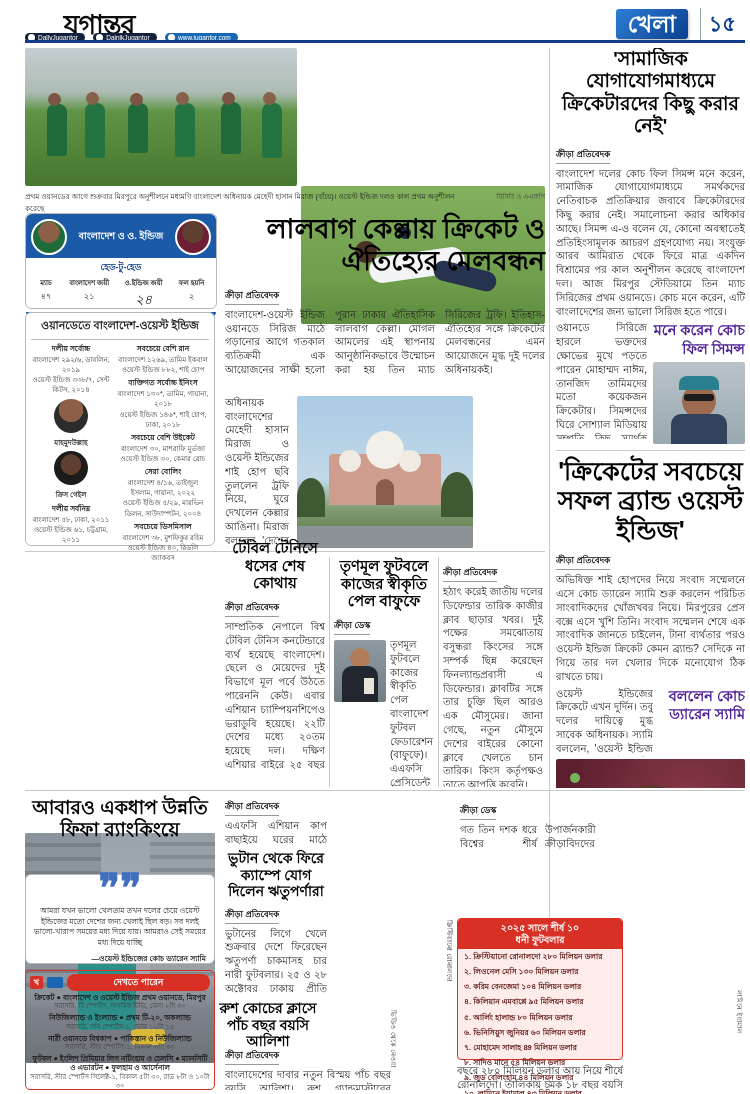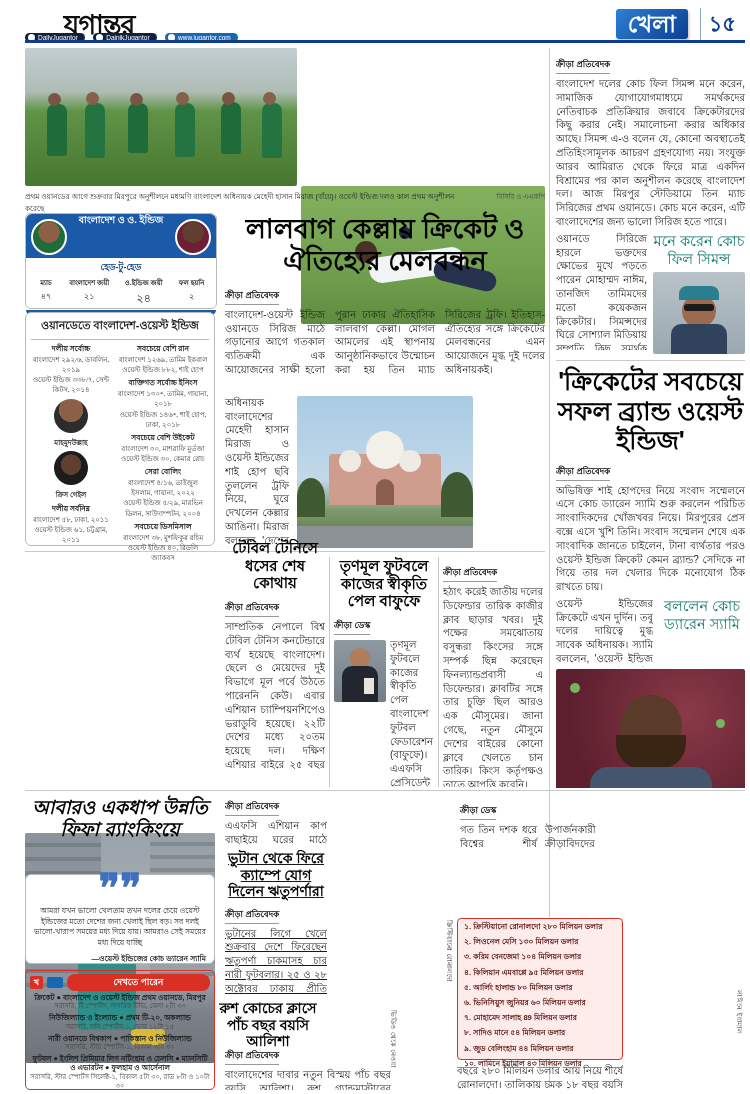--- a/index.html
+++ b/index.html
@@ -25,21 +25,21 @@
   
   .gbox{border:1px solid #b9b9b9;border-radius:6px;background:#fff;}
   .h2h-head{background:#1a5aa6;color:#fff;border-radius:6px 6px 0 0;}
   .statlab{font-size:7.5px;font-weight:bold;text-align:center;}
   .statval{font-size:7px;text-align:center;color:#333;line-height:1.45;}
   .redbox{border:1px solid #d93025;border-radius:4px;background:#fdecea;}
   .redbox .rt-head{background:#d93025;color:#fff;font-weight:bold;font-size:9.5px;text-align:center;padding:3px 2px;border-radius:3px 3px 0 0;line-height:1.25;}
   .rt-row{font-size:7.6px;color:#5a1210;padding:1.1px 6px;font-weight:bold;}
   .tvrow-t{font-size:7.3px;font-weight:bold;text-align:center;line-height:1.3;}
   .tvrow-d{font-size:6.8px;text-align:center;color:#444;line-height:1.3;margin-bottom:2px;}
-  .inset-h{font-weight:400;font-size:14.5px;text-align:center;line-height:1.25;color:#0f766e;}
+  .inset-h{font-weight:700;font-size:14.5px;text-align:right;line-height:1.25;color:#4c1d95;}
   
   .ph{position:relative;overflow:hidden;border-radius:2px;background:#ccc;}
   .circle{border-radius:50%;position:absolute;}
   .quotemark{font-size:40px;color:#3f6fbe;line-height:.6;font-family:"Liberation Serif",serif;font-weight:bold;}
 </style>
 </head>
 <body>
 
 <div id="page">
 
@@ -89,43 +89,43 @@
     <div class="abs" style="left:54%;top:58%;width:64px;height:20px;background:#27324e;border-radius:10px;transform:rotate(14deg);"></div>
     <div class="abs circle" style="left:22%;top:40%;width:22px;height:22px;background:#4a3326;"></div>
     <div class="abs circle" style="left:40%;top:30%;width:12px;height:12px;background:#1c2740;"></div>
   </div>
 
   <div class="abs" style="left:25px;top:191px;width:450px;font-size:7.3px;color:#222;">প্রথম ওয়ানডের আগে শুক্রবার মিরপুরে অনুশীলনে মধ্যমণি বাংলাদেশ অধিনায়ক মেহেদী হাসান মিরাজ (বাঁয়ে)। ওয়েস্ট ইন্ডিজ দলও কাল প্রথম অনুশীলন করেছে</div>
   <div class="abs" style="left:478px;top:191px;width:67px;font-size:6.8px;color:#444;text-align:right;">বিসিবি ও এএফপি</div>
 
   <div class="abs gbox" style="left:25px;top:213px;width:190px;height:94px;">
     <div class="h2h-head" style="position:relative;height:44px;">
-      <div style="text-align:center;font-size:9.5px;font-weight:bold;padding-top:0;line-height:1.35;">বাংলাদেশ ও ও. ইন্ডিজ</div>
+      <div style="text-align:center;font-size:9.5px;font-weight:bold;padding-top:16px;line-height:1.35;">বাংলাদেশ ও ও. ইন্ডিজ</div>
       <div class="circle" style="left:5px;top:5px;width:32px;height:32px;background:radial-gradient(circle at 50% 35%,#8d5f46 0 40%,#1f6b3a 41%);border:2px solid #fff;"></div>
       <div class="circle" style="right:5px;top:5px;width:32px;height:32px;background:radial-gradient(circle at 50% 35%,#5f4030 0 40%,#6e1f35 41%);border:2px solid #fff;"></div>
     </div>
     <div style="text-align:center;font-size:9px;font-weight:bold;color:#16418c;padding:2px 0;">হেড-টু-হেড</div>
     <div style="display:flex;text-align:center;padding:0 4px;">
       <div style="flex:.7;font-size:6.8px;font-weight:bold;">ম্যাচ</div>
       <div style="flex:1.2;font-size:6.8px;font-weight:bold;">বাংলাদেশ জয়ী</div>
       <div style="flex:1.2;font-size:6.8px;font-weight:bold;">ও.ইন্ডিজ জয়ী</div>
       <div style="flex:.9;font-size:6.8px;font-weight:bold;">ফল হয়নি</div>
     </div>
     <div style="display:flex;text-align:center;padding:1px 4px;">
       <div style="flex:.7;font-size:8px;">৪৭</div>
       <div style="flex:1.2;font-size:8px;">২১</div>
-      <div style="flex:1.2;font-size:11px;">২৪</div>
+      <div style="flex:1.2;font-size:13px;font-style:italic;">২৪</div>
       <div style="flex:.9;font-size:8px;">২</div>
     </div>
     <div style="height:5px;background:#1a5aa6;border-radius:0 0 5px 5px;"></div>
   </div>
 
   <div class="abs gbox" style="left:25px;top:312px;width:190px;height:234px;padding:4px 5px;box-sizing:border-box;">
     <div style="font-size:11px;font-weight:800;text-align:center;border-bottom:1px solid #bbb;padding-bottom:3px;margin-bottom:3px;">ওয়ানডেতে বাংলাদেশ-ওয়েস্ট ইন্ডিজ</div>
-    <div style="display:flex;gap:6px;font-family:Liberation Serif, serif;">
+    <div style="display:flex;gap:6px;">
       <div style="flex:1;">
         <div class="statlab">দলীয় সর্বোচ্চ</div>
         <div class="statval">বাংলাদেশ ২৯২/৬, ডাবলিন, ২০১৯</div>
         <div class="statval">ওয়েস্ট ইন্ডিজ ৩৩৮/৭, সেন্ট কিটস, ২০১৪</div>
         <div style="text-align:center;margin:3px 0 1px;"><span class="circle" style="position:relative;display:inline-block;width:34px;height:34px;background:radial-gradient(circle at 50% 32%,#8d5f46 0 42%,#2c2c2c 43%);"></span></div>
         <div class="statval" style="font-weight:bold;">মাহমুদউল্লাহ</div>
         <div style="text-align:center;margin:3px 0 1px;"><span class="circle" style="position:relative;display:inline-block;width:34px;height:34px;background:radial-gradient(circle at 50% 40%,#5f4030 0 38%,#1c1c1c 39%);"></span></div>
         <div class="statval" style="font-weight:bold;">ক্রিস গেইল</div>
         <div class="statlab" style="margin-top:3px;">দলীয় সর্বনিম্ন</div>
         <div class="statval">বাংলাদেশ ৫৮, ঢাকা, ২০১১</div>
@@ -145,40 +145,41 @@
         <div class="statval">বাংলাদেশ ৪/১৬, তাইজুল ইসলাম, গায়ানা, ২০২২</div>
         <div class="statval">ওয়েস্ট ইন্ডিজ ৫/২৯, মারভিন ডিলন, সাউদাম্পটন, ২০০৪</div>
         <div class="statlab" style="margin-top:2px;">সবচেয়ে ডিসমিসাল</div>
         <div class="statval">বাংলাদেশ ৩৮, মুশফিকুর রহিম</div>
         <div class="statval">ওয়েস্ট ইন্ডিজ ৪০, রিডলি জ্যাকবস</div>
       </div>
     </div>
   </div>
 
   <div class="abs" style="left:225px;top:214px;width:320px;height:332px;">
-    <div class="art-h" style="font-size:27px;">লালবাগ কেল্লায় ক্রিকেট ও ঐতিহ্যের মেলবন্ধন</div>
+    <div class="art-h" style="font-size:27px;text-align:right;">লালবাগ কেল্লায় ক্রিকেট ও ঐতিহ্যের মেলবন্ধন</div>
     <div style="margin-top:6px;"><span class="byline">ক্রীড়া প্রতিবেদক</span></div>
     <div class="body-txt" style="height:84px;column-count:3;column-gap:10px;">বাংলাদেশ-ওয়েস্ট ইন্ডিজ ওয়ানডে সিরিজ মাঠে গড়ানোর আগে গতকাল ব্যতিক্রমী এক আয়োজনের সাক্ষী হলো পুরান ঢাকার ঐতিহাসিক লালবাগ কেল্লা। মোগল আমলের এই স্থাপনায় আনুষ্ঠানিকভাবে উন্মোচন করা হয় তিন ম্যাচ সিরিজের ট্রফি। ইতিহাস-ঐতিহ্যের সঙ্গে ক্রিকেটের মেলবন্ধনের এমন আয়োজনে মুগ্ধ দুই দলের অধিনায়কই।</div>
     <div style="display:flex;gap:8px;margin-top:4px;">
       <div class="body-txt" style="width:64px;height:152px;">অধিনায়ক বাংলাদেশের মেহেদী হাসান মিরাজ ও ওয়েস্ট ইন্ডিজের শাই হোপ ছবি তুললেন ট্রফি নিয়ে, ঘুরে দেখলেন কেল্লার আঙিনা। মিরাজ বললেন, 'দেশের ঐতিহ্যের অংশ হয়ে এমন আয়োজনে থাকতে পেরে ভালো লাগছে।'</div>
       <div class="ph" style="width:176px;height:152px;background:linear-gradient(#a9cbe4 0%,#c2d8e8 55%,#7f9a6e 75%,#55703f 100%);">
         <div class="abs" style="left:18%;bottom:28%;width:64%;height:34%;background:#cf9d8e;border-radius:4px 4px 0 0;"></div>
         <div class="abs circle" style="left:39%;bottom:52%;width:38px;height:38px;background:#f3f0ea;"></div>
         <div class="abs circle" style="left:24%;bottom:50%;width:22px;height:22px;background:#efeae2;"></div>
         <div class="abs circle" style="left:58%;bottom:50%;width:22px;height:22px;background:#efeae2;"></div>
         <div class="abs" style="left:45%;bottom:28%;width:18px;height:26px;background:#8a5d4e;border-radius:9px 9px 0 0;"></div>
         <div class="abs" style="left:0;bottom:20%;width:16%;height:26%;background:#3f5a32;border-radius:50% 50% 0 0;"></div>
         <div class="abs" style="right:0;bottom:20%;width:18%;height:30%;background:#3f5a32;border-radius:50% 50% 0 0;"></div>
         <div class="abs" style="left:0;bottom:0;width:100%;height:14%;background:#8d9297;"></div>
       </div>
     </div>
   </div>
 
   <div class="vline" style="left:549px;top:48px;height:1040px;"></div>
   <div class="abs" style="left:556px;top:48px;width:189px;height:740px;overflow:hidden;">
+    <div class="art-h" style="font-size:19px;">'সামাজিক যোগাযোগমাধ্যমে ক্রিকেটারদের কিছু করার নেই'</div>
     <div style="margin-top:5px;"><span class="byline">ক্রীড়া প্রতিবেদক</span></div>
     <div class="body-txt">বাংলাদেশ দলের কোচ ফিল সিমন্স মনে করেন, সামাজিক যোগাযোগমাধ্যমে সমর্থকদের নেতিবাচক প্রতিক্রিয়ার জবাবে ক্রিকেটারদের কিছু করার নেই। সমালোচনা করার অধিকার আছে। সিমন্স এ-ও বলেন যে, কোনো অবস্থাতেই প্রতিহিংসামূলক আচরণ গ্রহণযোগ্য নয়। সংযুক্ত আরব আমিরাত থেকে ফিরে মাত্র একদিন বিশ্রামের পর কাল অনুশীলন করেছে বাংলাদেশ দল। আজ মিরপুর স্টেডিয়ামে তিন ম্যাচ সিরিজের প্রথম ওয়ানডে। কোচ মনে করেন, এটি বাংলাদেশের জন্য ভালো সিরিজ হতে পারে।</div>
     <div style="display:flex;gap:6px;margin-top:3px;align-items:flex-start;">
       <div class="body-txt" style="flex:1;height:118px;">ওয়ানডে সিরিজে হারলে ভক্তদের ক্ষোভের মুখে পড়তে পারেন মোহাম্মদ নাঈম, তানজিদ তামিমদের মতো কয়েকজন ক্রিকেটার। সিমন্সদের ঘিরে সোশ্যাল মিডিয়ায় সম্প্রতি কিছু সমর্থক আক্রমণাত্মক আচরণ করেন। এ নিয়ে সামাজিক যোগাযোগমাধ্যমে কেউ যেন বাড়াবাড়ি না করেন, সে অনুরোধ কোচের।</div>
       <div style="width:92px;">
         <div class="inset-h">মনে করেন কোচ ফিল সিমন্স</div>
         <div class="ph" style="width:92px;height:82px;margin-top:4px;background:linear-gradient(#b9c3c9,#9aa8b0);">
           <div class="abs circle" style="left:29px;top:22px;width:34px;height:34px;background:#9c6b4f;"></div>
           <div class="abs" style="left:26px;top:14px;width:40px;height:14px;background:#2a7f8f;border-radius:8px 8px 0 0;"></div>
           <div class="abs" style="left:31px;top:32px;width:30px;height:7px;background:#1b1b1b;border-radius:3px;"></div>
@@ -231,21 +232,21 @@
     <div class="body-txt">তৃণমূল ফুটবলে কাজের স্বীকৃতি পেল বাংলাদেশ ফুটবল ফেডারেশন (বাফুফে)। এএফসি প্রেসিডেন্ট রিকগনিশন ফর গ্রাসরুট ফুটবল অ্যাওয়ার্ডের ব্রোঞ্জ ক্যাটাগরিতে পুরস্কৃত হয়েছে দেশের ফুটবলের সর্বোচ্চ সংস্থা। এশিয়ান ফুটবল কনফেডারেশনের বার্ষিক সভায় এ পুরস্কার ঘোষণা করা হয়। তৃণমূলে খেলোয়াড় তৈরির কার্যক্রমের জন্যই এ স্বীকৃতি।</div>
   </div>
   <div class="vline" style="left:438px;top:557px;height:230px;"></div>
   <div class="abs" style="left:443px;top:557px;width:100px;height:230px;overflow:hidden;">
     <div style="margin-top:4px;"><span class="byline">ক্রীড়া প্রতিবেদক</span></div>
     <div class="body-txt">হঠাৎ করেই জাতীয় দলের ডিফেন্ডার তারিক কাজীর ক্লাব ছাড়ার খবর। দুই পক্ষের সমঝোতায় বসুন্ধরা কিংসের সঙ্গে সম্পর্ক ছিন্ন করেছেন ফিনল্যান্ডপ্রবাসী এ ডিফেন্ডার। ক্লাবটির সঙ্গে তার চুক্তি ছিল আরও এক মৌসুমের। জানা গেছে, নতুন মৌসুমে দেশের বাইরের কোনো ক্লাবে খেলতে চান তারিক। কিংস কর্তৃপক্ষও তাতে আপত্তি করেনি।</div>
   </div>
 
   <div class="hline" style="left:25px;top:790px;width:720px;"></div>
 
-  <div class="abs" style="left:25px;top:797px;width:190px;font-style:italic;">
+  <div class="abs" style="left:25px;top:797px;width:190px;">
     <div class="art-h" style="font-size:19px;">আবারও একধাপ উন্নতি ফিফা র‍্যাংকিংয়ে</div>
   </div>
   <div class="abs gbox" style="left:25px;top:874px;width:190px;height:90px;padding:2px 8px;box-sizing:border-box;">
     <div style="text-align:center;"><span class="quotemark">❞❞</span></div>
     <div style="font-size:7.6px;text-align:center;line-height:1.4;color:#222;">আমরা যখন ভালো খেলতাম তখন দলের চেয়ে ওয়েস্ট ইন্ডিজের মতো দেশের জন্য খেলাই ছিল বড়। সব দলই ভালো-খারাপ সময়ের মধ্য দিয়ে যায়। আমরাও সেই সময়ের মধ্য দিয়ে যাচ্ছি</div>
     <div style="font-size:7.6px;font-weight:bold;text-align:right;margin-top:3px;">—ওয়েস্ট ইন্ডিজের কোচ ড্যারেন স্যামি</div>
   </div>
   <div class="abs" style="left:25px;top:970px;width:190px;height:120px;border:1.5px solid #d93025;border-radius:5px;box-sizing:border-box;padding:3px 4px;overflow:hidden;">
     <div style="display:flex;align-items:center;gap:4px;margin-bottom:2px;">
       <span style="width:13px;height:13px;background:#d93025;color:#fff;font-size:8px;font-weight:bold;display:inline-flex;align-items:center;justify-content:center;border-radius:2px;">খ</span>
@@ -261,21 +262,21 @@
     <div class="tvrow-t">ফুটবল ● ইংলিশ প্রিমিয়ার লিগ নটিংহাম ও চেলসি ● ম্যানসিটি ও এভারটন ● ফুলহাম ও আর্সেনাল</div>
     <div class="tvrow-d">সরাসরি, স্টার স্পোর্টস সিলেক্ট-১, বিকাল ৫টা ৩০, রাত ৮টা ও ১০টা ৩০</div>
 
   </div>
 
   <div class="abs" style="left:225px;top:795px;width:102px;height:52px;overflow:hidden;">
     <span class="byline">ক্রীড়া প্রতিবেদক</span>
     <div class="body-txt">এএফসি এশিয়ান কাপ বাছাইয়ে ঘরের মাঠে আগ্রাসী ফুটবল খেলার পর ইতিবাচক খবর পেয়েছে জাতীয় দল। ফিফা র‍্যাংকিংয়ে ১৮৪ থেকে ১৮৩ নম্বরে উঠে এসেছে বাংলাদেশ। ১৮ নভেম্বর ভুটানের বিপক্ষে ম্যাচের আগে এ খবর দলকে চাঙা করবে। এ দুই ম্যাচ জিতলে আরও উন্নতির সুযোগ।</div>
   </div>
 
-  <div class="abs" style="left:225px;top:850px;width:102px;height:148px;overflow:hidden;text-decoration:underline;">
+  <div class="abs" style="left:225px;top:850px;width:102px;height:148px;overflow:hidden;">
     <div class="art-h" style="font-size:14px;">ভুটান থেকে ফিরে ক্যাম্পে যোগ দিলেন ঋতুপর্ণারা</div>
     <div style="margin-top:3px;"><span class="byline">ক্রীড়া প্রতিবেদক</span></div>
     <div class="body-txt">ভুটানের লিগে খেলে শুক্রবার দেশে ফিরেছেন ঋতুপর্ণা চাকমাসহ চার নারী ফুটবলার। ২৫ ও ২৮ অক্টোবর ঢাকায় প্রীতি ম্যাচ খেলবে বাংলাদেশের মেয়েরা। শনিবার থেকে জাতীয় দলের ক্যাম্পে যোগ দিয়েছেন ঋতুপর্ণারা। ১-২ দিনের বিশ্রাম শেষে পুরোদমে অনুশীলনে নামবেন তারা।</div>
   </div>
 
   <div class="abs" style="left:216px;top:1000px;width:104px;">
     <div class="art-h" style="font-size:14px;">রুশ কোচের ক্লাসে পাঁচ বছর বয়সি আলিশা</div>
   </div>
   <div class="abs" style="left:225px;top:1044px;width:166px;height:46px;overflow:hidden;">
     <span class="byline">ক্রীড়া প্রতিবেদক</span>
@@ -284,20 +285,24 @@
 
   <div class="vcap" style="left:388px;top:1010px;">ভিডিও থেকে নেওয়া</div>
 
   <div class="vcap" style="left:444px;top:920px;color:#222;">ক্রিস্টিয়ানো রোনালদো</div>
 
   <div class="abs" style="left:460px;top:795px;width:162px;">
     <div style="margin-top:4px;"><span class="byline">ক্রীড়া ডেস্ক</span></div>
     <div class="body-txt" style="height:40px;column-count:2;column-gap:8px;">গত তিন দশক ধরে বিশ্বের শীর্ষ উপার্জনকারী ক্রীড়াবিদদের তালিকায় নিয়মিত নাম ক্রিস্টিয়ানো রোনালদোর। ফোর্বসের ২০২৫ সালের তালিকায়ও ফুটবলারদের মধ্যে চূড়ায় পর্তুগিজ মহাতারকা।</div>
   </div>
   <div class="abs redbox" style="left:457px;top:918px;width:166px;height:142px;box-sizing:border-box;">
+    <div class="rt-head">
+      <div>২০২৫ সালে শীর্ষ ১০</div>
+      <div>ধনী ফুটবলার</div>
+    </div>
     <div class="rt-row">১. ক্রিস্টিয়ানো রোনালদো ২৮০ মিলিয়ন ডলার</div>
     <div class="rt-row">২. লিওনেল মেসি ১৩০ মিলিয়ন ডলার</div>
     <div class="rt-row">৩. করিম বেনজেমা ১০৪ মিলিয়ন ডলার</div>
     <div class="rt-row">৪. কিলিয়ান এমবাপ্পে ৯৫ মিলিয়ন ডলার</div>
     <div class="rt-row">৫. আর্লিং হালান্ড ৮০ মিলিয়ন ডলার</div>
     <div class="rt-row">৬. ভিনিসিয়ুস জুনিয়র ৬০ মিলিয়ন ডলার</div>
     <div class="rt-row">৭. মোহামেদ সালাহ 89 মিলিয়ন ডলার</div>
     <div class="rt-row">৮. সাদিও মানে ৫৪ মিলিয়ন ডলার</div>
     <div class="rt-row">৯. জুড বেলিংহাম ৪৪ মিলিয়ন ডলার</div>
     <div class="rt-row">১০. লামিনে ইয়ামাল ৪৩ মিলিয়ন ডলার</div>

